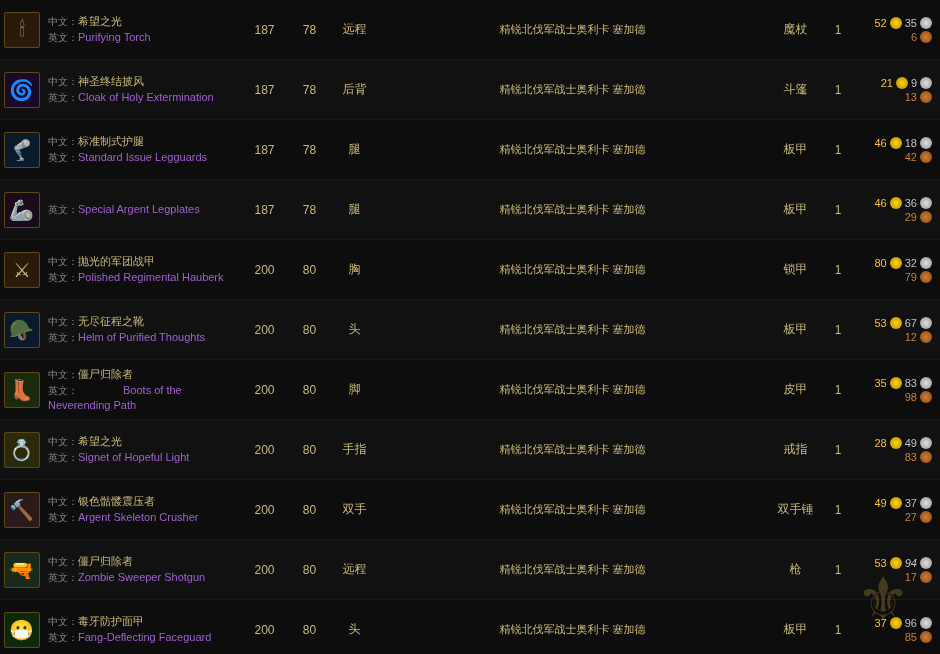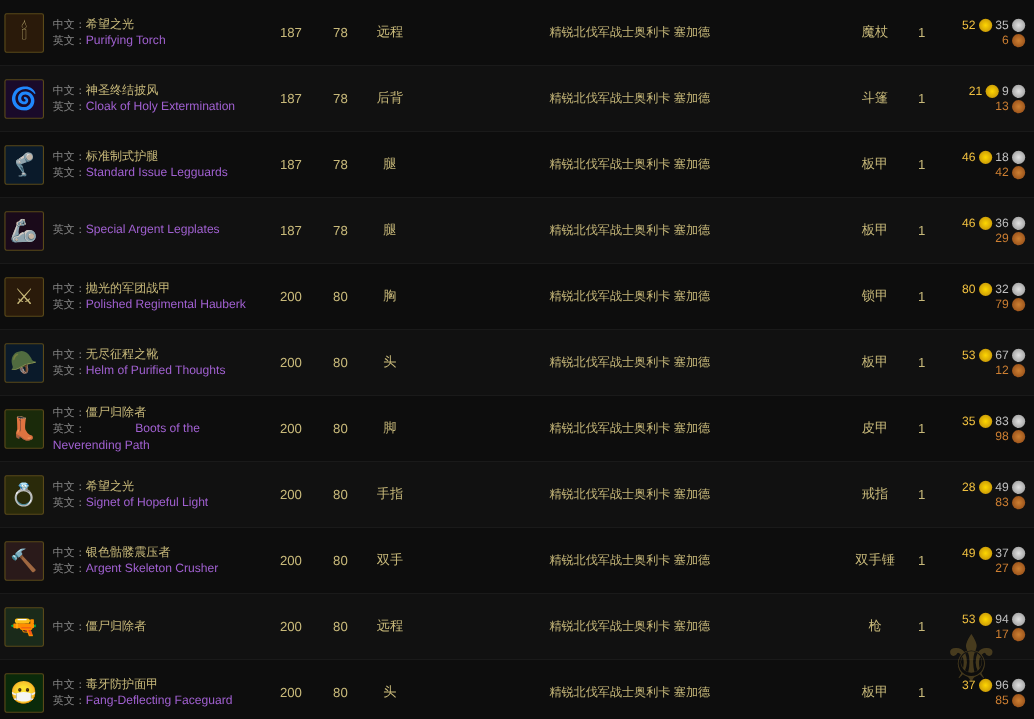--- a/index.html
+++ b/index.html
@@ -425,32 +425,35 @@
     <div class="item-row">
     <div class="col-icon">
       <div class="item-icon" style="background:#1a2a1a;">
         <span style="font-size:20px;">🔫</span>
       </div>
     </div>
     <div class="col-name">
       <div class="name-cn">
         <span style="color:#888;font-size:10px;">中文：</span><span style="color:#c8b97a;text-align:right;">僵尸归除者</span>
       </div>
+      <div class="name-en">
+        <span style="color:#888;font-size:10px;">英文：</span><span style="color:#a060d0;">Zombie Sweeper Shotgun</span>
+      </div>
     </div>
     <div class="col-num">200</div>
     <div class="col-num">80</div>
     <div class="col-slot">远程</div>
     <div class="col-source">精锐北伐军战士奥利卡 塞加德</div>
     <div class="col-type">枪</div>
     <div class="col-count">1</div>
     <div class="col-stats">
       <div class="stat-row">
         <span style="color:#f0c040;">53</span>
         <span class="coin-icon coin-gold"></span>
-        <span style="color:#c0c0c0;">94</span>
+        <span style="color:#c0c0c0;font-style:italic;">94</span>
         <span class="coin-icon coin-silver"></span>
       </div>
       <div class="stat-row">
         <span style="color:#cd7f32;">17</span>
         <span class="coin-icon coin-copper"></span>
       </div>
     </div>
   </div>
     <div class="item-row">
     <div class="col-icon">

